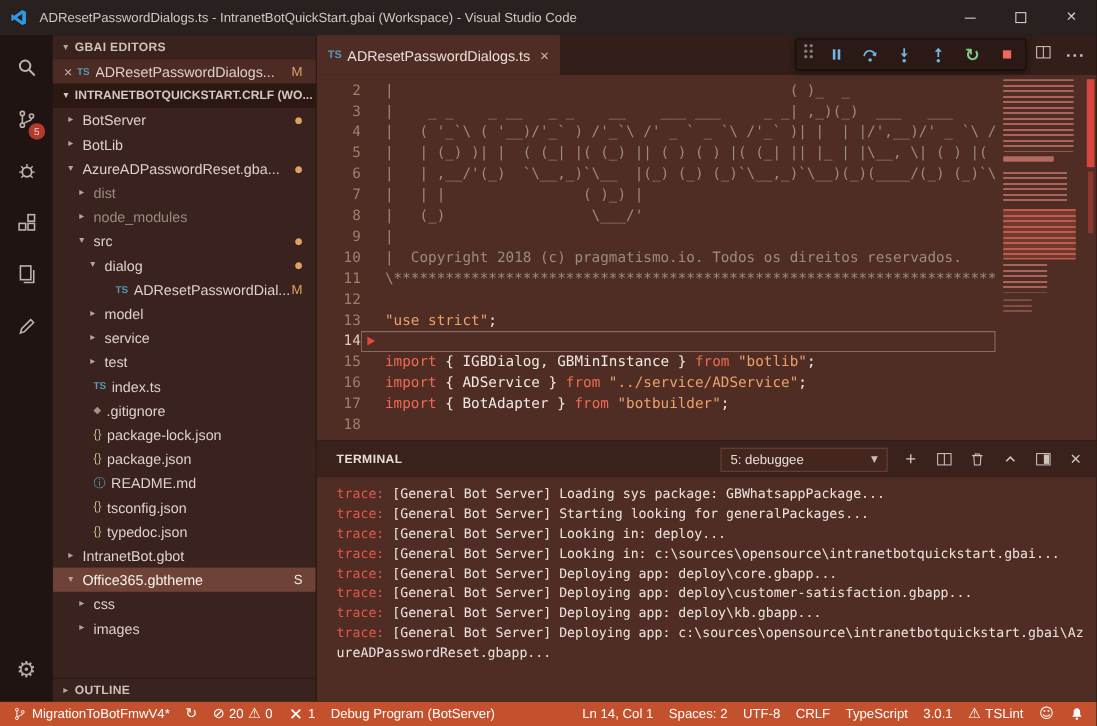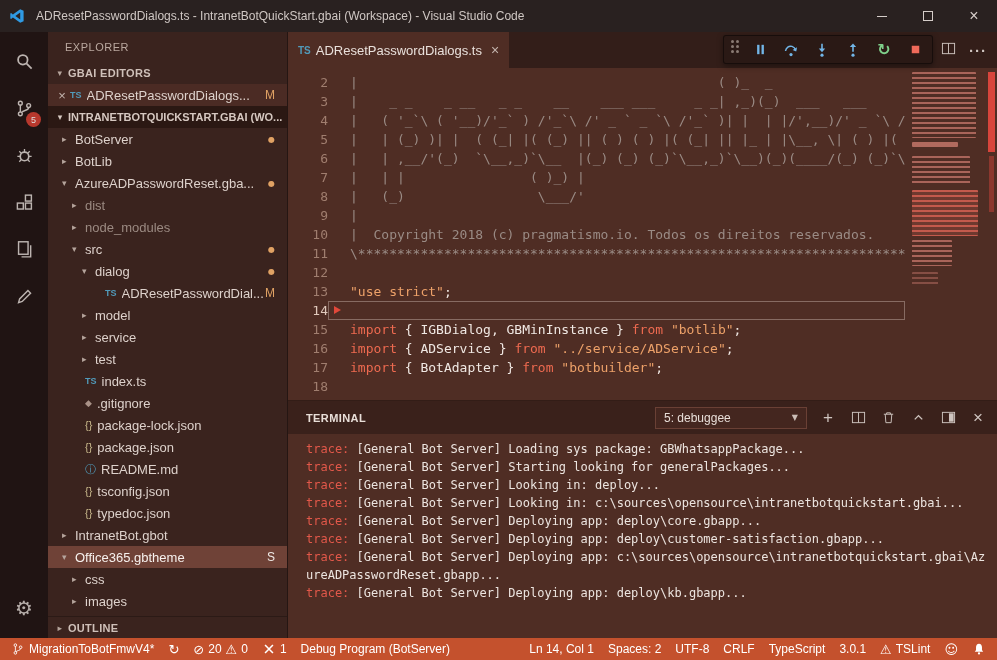--- a/index.html
+++ b/index.html
@@ -175,36 +175,35 @@
           <div class="ab-item">
             <svg width="19" height="19" viewBox="0 0 16 16">
               <path d="M3 13.2 L3.9 10 L10.9 3 L13.1 5.2 L6.1 12.2 Z" stroke="#d8d0cc" fill="none" stroke-width="1.2"></path>
             </svg>
           </div>
         </div>
       <div class="ab-item gear glyph">⚙</div>
     </nav>
 
     <aside class="sidebar">
-      <div class="sb-title">EXPLORER</div>
       <div class="sec-header">
         <span class="twisty glyph">▾</span>
         <span>GBAI EDITORS</span>
       </div>
       <div id="open-editors">
           <div class="oe-row">
             <span class="oe-close">×</span>
             <span class="fic ts">TS</span>
             <span class="row-label">ADResetPasswordDialogs...</span>
             <span class="badge-m">M</span>
           </div>
         </div>
       <div class="ws-header">
         <span class="twisty glyph">▾</span>
-        <span>INTRANETBOTQUICKSTART.GBAI (WO...</span>
+        <span>INTRANETBOTQUICKSTART.CRLF (WO...</span>
       </div>
       <div id="tree" class="tree">
           <div class="tree-row" style="padding-left: 14px;">
             <span class="twisty glyph">▸</span>
             <span class="row-label">BotServer</span>
             <span class="dot glyph">●</span>
           </div>
           <div class="tree-row" style="padding-left: 14px;">
             <span class="twisty glyph">▸</span>
             <span class="row-label">BotLib</span>
@@ -493,22 +492,22 @@
             <span class="term-ico txt">×</span>
           </div>
         </div>
         <div id="term-body" class="term-body">
             <div class="t-row"><span class="t-prefix">trace:</span><span> [General Bot Server] Loading sys package: GBWhatsappPackage...</span></div>
             <div class="t-row"><span class="t-prefix">trace:</span><span> [General Bot Server] Starting looking for generalPackages...</span></div>
             <div class="t-row"><span class="t-prefix">trace:</span><span> [General Bot Server] Looking in: deploy...</span></div>
             <div class="t-row"><span class="t-prefix">trace:</span><span> [General Bot Server] Looking in: c:\sources\opensource\intranetbotquickstart.gbai...</span></div>
             <div class="t-row"><span class="t-prefix">trace:</span><span> [General Bot Server] Deploying app: deploy\core.gbapp...</span></div>
             <div class="t-row"><span class="t-prefix">trace:</span><span> [General Bot Server] Deploying app: deploy\customer-satisfaction.gbapp...</span></div>
+            <div class="t-row"><span class="t-prefix">trace:</span><span> [General Bot Server] Deploying app: deploy\kb.gbapp...</span></div>
             <div class="t-row"><span class="t-prefix">trace:</span><span> [General Bot Server] Deploying app: c:\sources\opensource\intranetbotquickstart.gbai\AzureADPasswordReset.gbapp...</span></div>
-            <div class="t-row"><span class="t-prefix">trace:</span><span> [General Bot Server] Deploying app: deploy\kb.gbapp...</span></div>
           </div>
       </div>
     </div>
   </div>
 
   <footer class="statusbar">
     <div id="sb-left" class="sb-side">
         <div class="sb-item">
           <span class="sb-ico">
             <svg width="14" height="14" viewBox="0 0 16 16">

